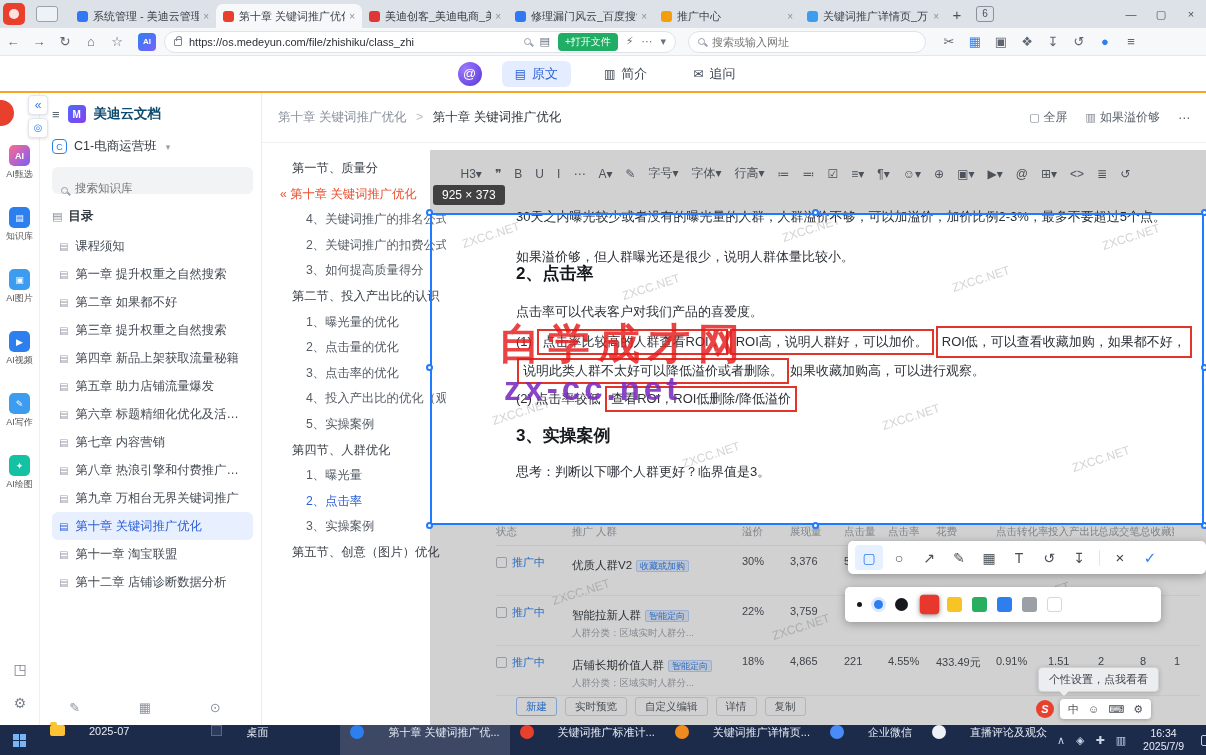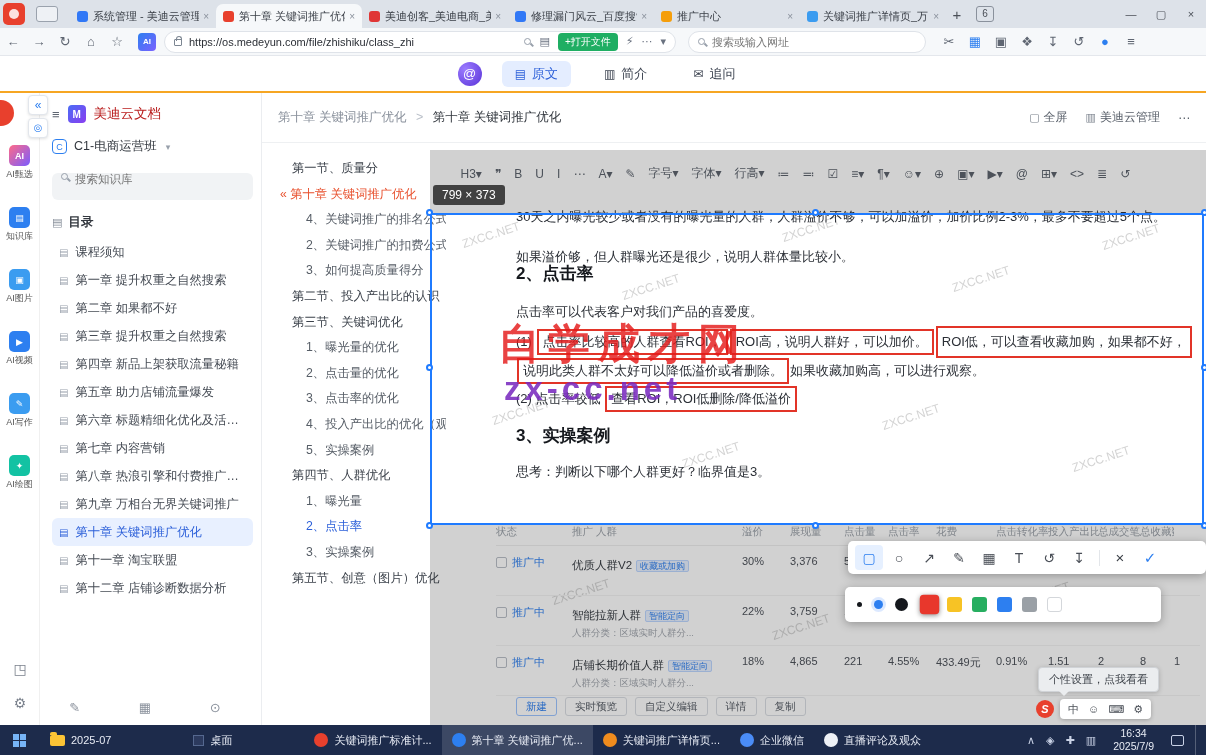--- a/index.html
+++ b/index.html
@@ -55,25 +55,25 @@
 .rail-bottom{position:absolute;left:0;bottom:14px;width:40px;display:flex;flex-direction:column;align-items:center;gap:18px;color:#7a818c;font-size:14px}
 .float-badge{position:absolute;left:-12px;top:100px;width:26px;height:26px;border-radius:50%;background:#e8402d;z-index:3}
 .collapse-btn{position:absolute;left:28px;top:95px;width:20px;height:20px;background:#fff;border:1px solid #e2e6ec;border-radius:4px;box-shadow:0 1px 3px rgba(0,0,0,.12);color:#2d7ff0;font-size:12px;text-align:center;line-height:18px;z-index:4}
 .collapse-btn.second{top:118px;font-size:10px}
 
 
 .left-panel{position:absolute;left:40px;top:93px;width:222px;height:632px;background:#fff;border-right:1px solid #ebedf0;padding:12px 8px 0 12px;overflow:hidden}
 .brand-row{display:flex;align-items:center;gap:8px}
 .brand-row .ham{color:#5f6672;font-size:13px}
 .brand-logo{width:18px;height:18px;border-radius:4px;background:linear-gradient(135deg,#4a6cf5,#8a3ef0);color:#fff;font-size:10px;font-weight:bold;display:flex;align-items:center;justify-content:center}
-.brand-name{font-size:13.5px;font-weight:normal;color:#b91c1c}
+.brand-name{font-size:13.5px;font-weight:bold;color:#0c4a6e}
 .class-row{display:flex;align-items:center;gap:7px;margin-top:15px;font-size:12.5px;color:#33383f}
 .class-badge{width:15px;height:15px;border:1.5px solid #2d7ff0;color:#2d7ff0;border-radius:4px;font-size:9px;display:flex;align-items:center;justify-content:center}
 .class-row .chev{color:#98a0ab;font-size:9px;margin-left:2px}
-.side-search{margin-top:18px;height:27px;background:#f1f3f5;border-radius:6px;display:flex;align-items:flex-start;gap:7px;padding:0 9px}
+.side-search{margin-top:12px;height:27px;background:#f1f3f5;border-radius:6px;display:flex;align-items:flex-end;gap:7px;padding:0 9px}
 .side-search input{border:none;outline:none;background:transparent;font-size:11.5px;color:#99a0ab;width:150px;font-family:inherit}
 .dir-row{display:flex;align-items:center;gap:6px;margin-top:14px;font-size:12.5px;color:#33383f;font-weight:bold}
 .dir-row .ic{color:#8a919c;font-weight:normal;font-size:11px}
 .chapters{margin-top:7px}
 .chapter{height:28px;display:flex;align-items:center;gap:7px;padding:0 7px;border-radius:6px;font-size:12.3px;color:#454b54;white-space:nowrap;overflow:hidden}
 .chapter .cic{color:#9aa1ac;font-size:10px;flex:none}
 .chapter .clabel{overflow:hidden;text-overflow:ellipsis}
 .chapter.active{background:#e8f0ff;color:#2b5fd9}
 .chapter.active .cic{color:#2b5fd9}
 .panel-footer{position:absolute;left:0;bottom:10px;width:210px;display:flex;justify-content:space-around;color:#8a919c;font-size:13px}
@@ -158,21 +158,21 @@
 .tip{position:absolute;left:1038px;top:667px;background:#ebedef;border:1px solid #d0d3d7;color:#3c4148;font-size:11px;padding:4px 10px;border-radius:4px;box-shadow:0 1px 5px rgba(0,0,0,.2);z-index:31;white-space:nowrap}
 .tip::after{content:"";position:absolute;left:20px;bottom:-5px;border:5px solid transparent;border-top-color:#ebedef;border-bottom:none}
 .ime{position:absolute;left:1036px;top:699px;display:flex;align-items:center;gap:6px;z-index:31}
 .ime-s{width:18px;height:18px;border-radius:50%;background:#e8402d;color:#fff;font-weight:bold;font-style:italic;font-size:11px;display:flex;align-items:center;justify-content:center;flex:none}
 .ime-bar{height:20px;background:#fff;border-radius:4px;box-shadow:0 1px 4px rgba(0,0,0,.25);display:flex;align-items:center;padding:0 8px;gap:9px;font-size:11px;color:#4a4f57}
 
 
 .taskbar{position:absolute;left:0;top:725px;width:1206px;height:30px;background:#1d2b4b;display:flex;align-items:center;color:#e7ebf4;font-size:11px}
 .winlogo{display:grid;grid-template-columns:6px 6px;gap:1px;margin:0 14px 0 13px;flex:none}
 .winlogo i{width:6px;height:6px;background:#77b5f7}
-.tk-item{display:flex;align-items:center;gap:6px;height:30px;padding:0 10px;white-space:nowrap;flex:none}
+.tk-item{display:flex;gap:24px;height:30px;padding:0 10px;white-space:nowrap;flex:none}
 .tk-item.active{background:rgba(255,255,255,.14)}
 .fold{width:15px;height:11px;background:#fcc435;border-radius:2px;position:relative;flex:none}
 .fold::before{content:"";position:absolute;left:0;top:-3px;width:7px;height:3px;background:#fcc435;border-radius:2px 2px 0 0}
 .deskic{width:11px;height:11px;background:#2c3a5e;border:1px solid #55688f;flex:none}
 .appic{width:14px;height:14px;border-radius:50%;flex:none}
 .tk-gap{width:62px;flex:none}
 .tray{margin-left:auto;display:flex;align-items:center;gap:11px;padding-right:6px}
 .tray-ic{color:#c9d2e6;font-size:11px}
 .tk-time{text-align:center;line-height:1.25;font-size:10.5px;padding:0 6px}
 .notif{width:13px;height:11px;border:1px solid #c9d2e6;border-radius:2px}
@@ -403,34 +403,33 @@
   </div>
 
   <div class="crumb-bar">
     <div class="crumb">
       <span>第十章 关键词推广优化</span>
       <span class="sep">&gt;</span>
       <span class="cur">第十章 关键词推广优化</span>
     </div>
     <div class="crumb-right">
       <span><span class="ic">▢</span><span>全屏</span></span>
-      <span><span class="ic">▥</span><span>美迪云管理</span></span>
+      <span><span class="ic">▥</span><span>如果溢价够</span></span>
       <span>⋯</span>
     </div>
   </div>
 
   <div class="toc">
 
   <div class="toc-item lvl1">第一节、质量分</div>
       <div class="toc-item red">« 第十章 关键词推广优化</div>
       <div class="toc-item lvl2">4、关键词推广的排名公式</div>
       <div class="toc-item lvl2">2、关键词推广的扣费公式</div>
       <div class="toc-item lvl2">3、如何提高质量得分</div>
       <div class="toc-item lvl1">第二节、投入产出比的认识</div>
-      <div class="toc-item lvl1">第三节、关键词优化</div>
       <div class="toc-item lvl2">1、曝光量的优化</div>
       <div class="toc-item lvl2">2、点击量的优化</div>
       <div class="toc-item lvl2">3、点击率的优化</div>
       <div class="toc-item lvl2">4、投入产出比的优化（观察7天/15...</div>
       <div class="toc-item lvl2">5、实操案例</div>
       <div class="toc-item lvl1">第四节、人群优化</div>
       <div class="toc-item lvl2">1、曝光量</div>
       <div class="toc-item lvl2 active">2、点击率</div>
       <div class="toc-item lvl2">3、实操案例</div>
       <div class="toc-item lvl1">第五节、创意（图片）优化</div>
@@ -613,21 +612,21 @@
           <span class="fbtn">实时预览</span>
           <span class="fbtn">自定义编辑</span>
           <span class="fbtn">详情</span>
           <span class="fbtn">复制</span>
         </div>
     </div>
   </div>
 
   <div class="dim top"></div>
   <div class="dim bottom"></div>
-  <div class="size-label">799 × 373</div>
+  <div class="size-label">925 × 373</div>
   <div class="sel">
     <span class="hd tl"></span>
     <span class="hd tm"></span>
     <span class="hd tr"></span>
     <span class="hd ml"></span>
     <span class="hd mr"></span>
     <span class="hd bl"></span>
     <span class="hd bm"></span>
     <span class="hd br"></span>
   </div>
@@ -692,27 +691,27 @@
       <span>2025-07</span>
     </div>
     <div class="tk-gap"></div>
     <div class="tk-item">
       <span class="deskic"></span>
       <span>桌面</span>
     </div>
     <div class="tk-gap"></div>
     <div style="display:flex">
 
-    <div class="tk-item">
+    <div class="tk-item active">
+          <span class="appic" style="background:#2d7ff0"></span>
+          <span>第十章 关键词推广优...</span>
+        </div>
+        <div class="tk-item">
           <span class="appic" style="background:#e8402d"></span>
           <span>关键词推广标准计...</span>
-        </div>
-        <div class="tk-item active">
-          <span class="appic" style="background:#2d7ff0"></span>
-          <span>第十章 关键词推广优...</span>
         </div>
         <div class="tk-item">
           <span class="appic" style="background:#f08c1e"></span>
           <span>关键词推广详情页...</span>
         </div>
         <div class="tk-item">
           <span class="appic" style="background:#4a8cf7"></span>
           <span>企业微信</span>
         </div>
         <div class="tk-item">

